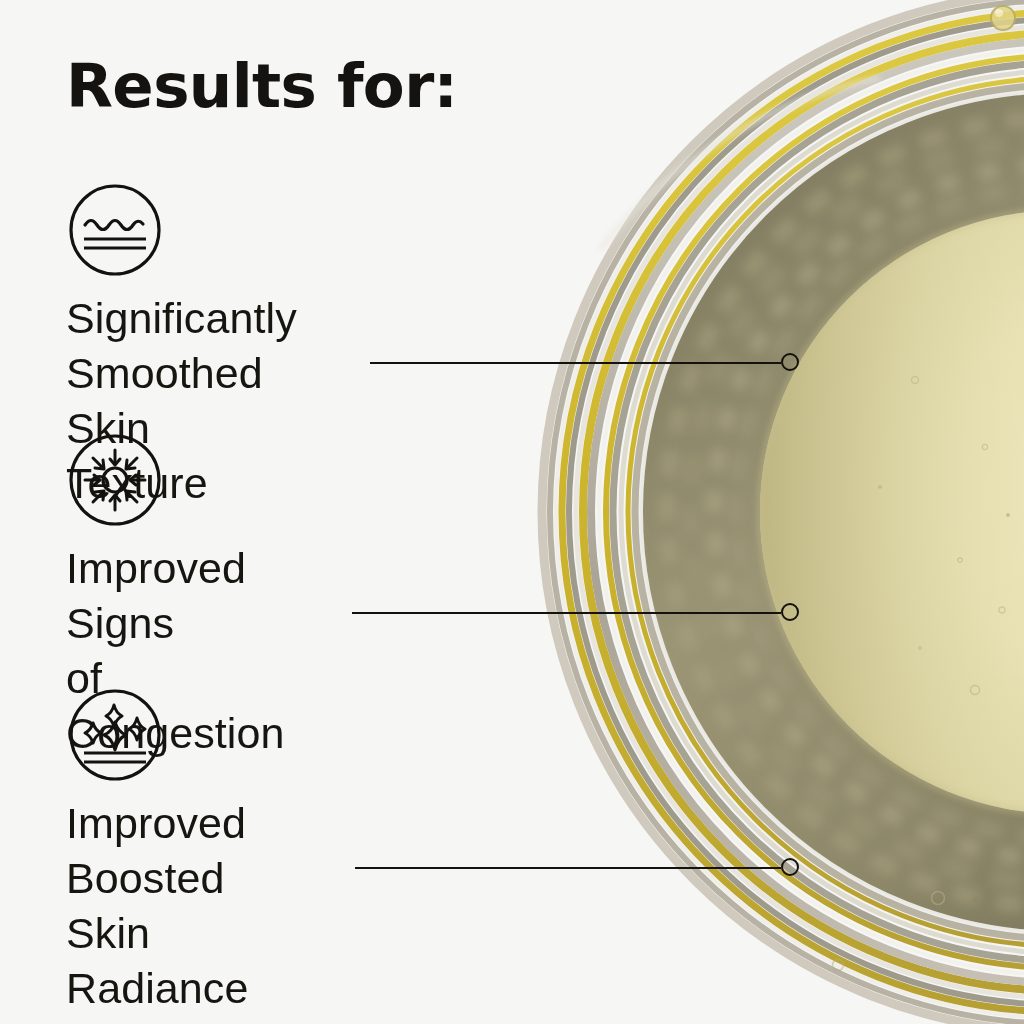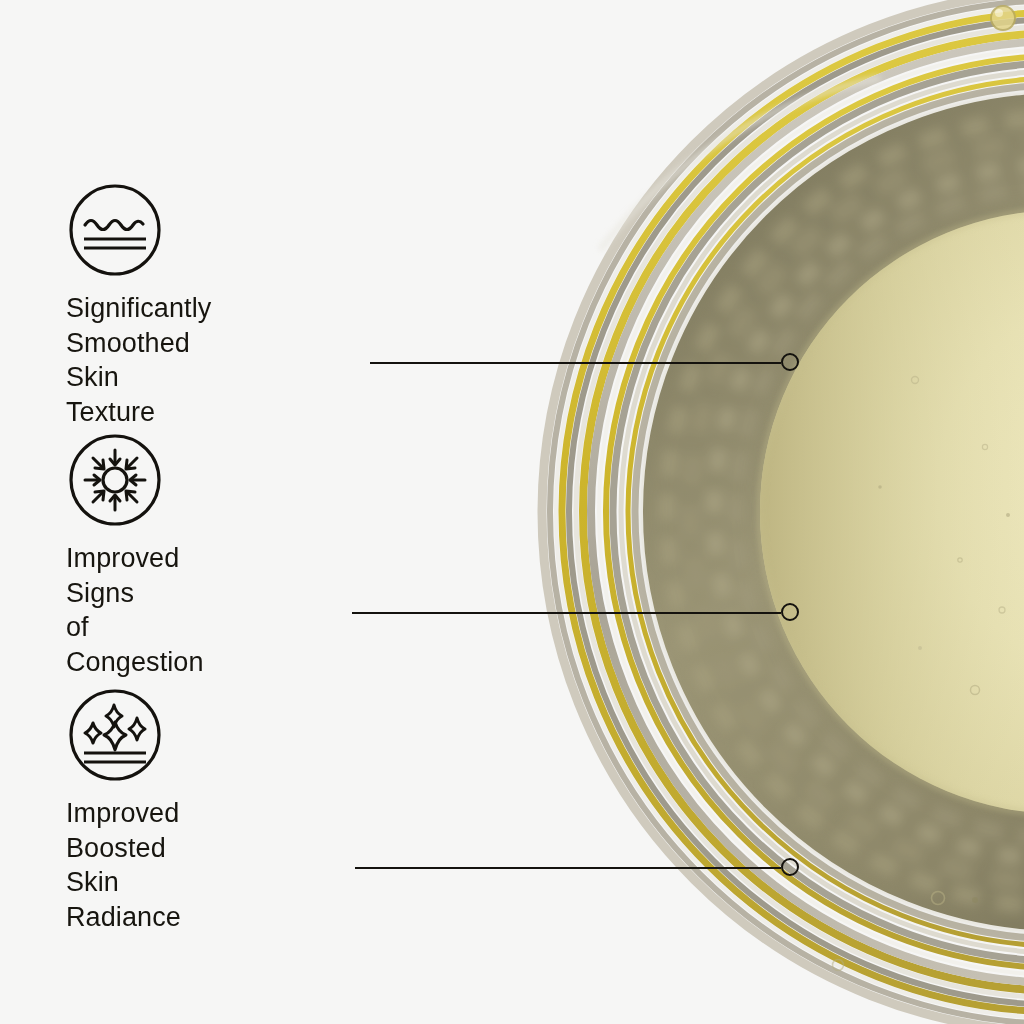--- a/index.html
+++ b/index.html
@@ -53,21 +53,21 @@
     position: absolute;
     left: 2px;
     top: 0;
     width: 94px;
     height: 94px;
   }
   .benefit-label {
     position: absolute;
     left: 0;
     top: 108px;
-    font-size: 27px;
+    font-size: 43px;
     font-weight: 300;
     line-height: 1.28;
     color: #17150f;
     letter-spacing: 0.1px;
     white-space: pre-line;
     font-family: "Liberation Sans", sans-serif;
   }
 
   #benefit-0 { top: 183px; }
   #benefit-1 { top: 433px; }
@@ -206,20 +206,21 @@
         <circle cx="880" cy="487" r="1.8" fill="#aaa37b"></circle>
       </g>
 
       <g opacity="0.85">
         <circle cx="1003" cy="18" r="12" fill="#e3d58a" stroke="#b9ab5e" stroke-width="2"></circle>
         <circle cx="999" cy="13" r="4" fill="#f6f1cf" opacity="0.9"></circle>
       </g>
     </g>
   </svg>
 
+  <div class="page-title">Results for:</div>
 
   <div class="benefit" id="benefit-0">
     <svg class="benefit-icon" viewBox="0 0 94 94" xmlns="http://www.w3.org/2000/svg">
       <circle cx="47" cy="47" r="44" fill="none" stroke="#14120e" stroke-width="3.2"></circle>
       <path d="M17 42 q6 -9 12 0 q6 9 12 0 q6 -9 12 0 q6 9 12 0 q5 -7 10 -1" fill="none" stroke="#14120e" stroke-width="3.2" stroke-linecap="round"></path>
       <line x1="16" y1="56" x2="78" y2="56" stroke="#14120e" stroke-width="3.2"></line>
       <line x1="16" y1="65" x2="78" y2="65" stroke="#14120e" stroke-width="3.2"></line>
     </svg>
     <div class="benefit-label">Significantly Smoothed
 Skin Texture</div>

